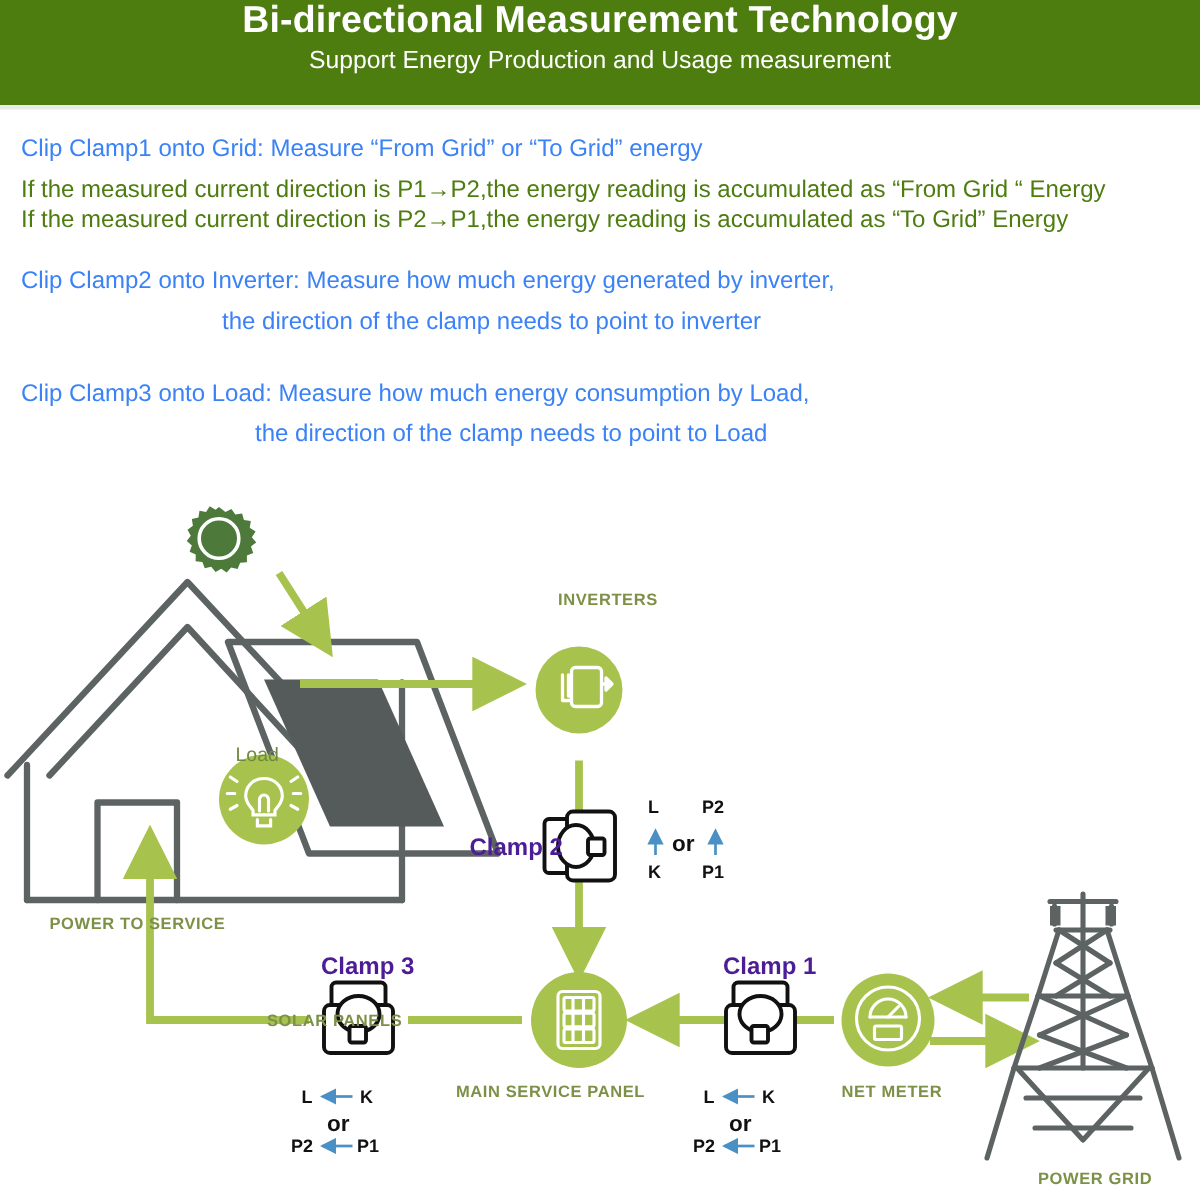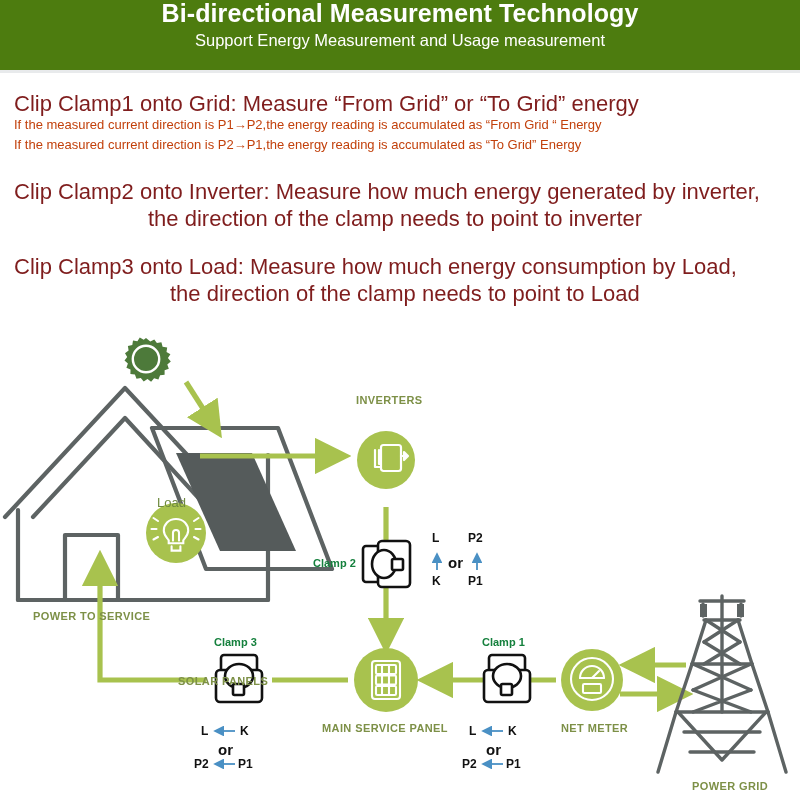--- a/index.html
+++ b/index.html
@@ -24,24 +24,24 @@
   .header-sub{
     color:#ffffff;font-size:16.5px;font-weight:normal;margin-top:3px;
     line-height:1.1;white-space:nowrap;
   }
   .header-rule{
     position:absolute;left:0;top:70px;width:800px;height:3px;background:#e8eaec;
   }
   
   .copy{position:absolute;left:0;top:73px;width:800px;}
   .c-head{
-    font-size:22px;color:#7f1d1d;line-height:1.25;white-space:nowrap;
+    font-size:16px;color:#3b82f6;line-height:1.25;white-space:nowrap;
   }
   .c-sub{
-    font-size:13px;color:#c2410c;line-height:1.3;white-space:nowrap;
+    font-size:16px;color:#4d7c0f;line-height:1.3;white-space:nowrap;
   }
   .row-a{position:absolute;left:14px;top:17px;}
   .row-b{position:absolute;left:14px;top:44px;}
   .row-c{position:absolute;left:14px;top:64px;}
   .row-d{position:absolute;left:14px;top:105px;}
   .row-e{position:absolute;left:148px;top:132px;}
   .row-f{position:absolute;left:14px;top:180px;}
   .row-g{position:absolute;left:170px;top:207px;}
 
   
@@ -52,35 +52,35 @@
     position:absolute;font-family:"Liberation Sans", sans-serif;
     white-space:nowrap;
   }
   .lbl-green{
     color:#7d9047;font-size:11px;font-weight:bold;letter-spacing:.4px;
   }
   .lbl-load{
     color:#6f8a3f;font-size:13px;font-weight:normal;margin-top:10px;
   }
   .lbl-clamp{
-    color:#15803d;font-size:11px;font-weight:bold;
+    color:#4c1d95;font-size:16px;font-weight:bold;
   }
   .lbl-term{
     color:#111111;font-size:12px;font-weight:bold;
   }
   .lbl-or{
     color:#111111;font-size:15px;font-weight:bold;
   }
 </style>
 </head>
 <body>
 
 <div class="header">
   <div class="header-title">Bi-directional Measurement Technology</div>
-  <div class="header-sub">Support Energy Measurement and Usage measurement</div>
+  <div class="header-sub">Support Energy Production and Usage measurement</div>
 </div>
 <div class="header-rule"></div>
 
 <div class="copy">
   <div class="c-head row-a">Clip Clamp1 onto Grid: Measure “From Grid” or “To Grid” energy</div>
   <div class="c-sub  row-b">If the measured current direction is P1→P2,the energy reading is accumulated as “From Grid “ Energy</div>
   <div class="c-sub  row-c">If the measured current direction is P2→P1,the energy reading is accumulated as “To Grid” Energy</div>
   <div class="c-head row-d">Clip Clamp2 onto Inverter: Measure how much energy generated by inverter,</div>
   <div class="c-head row-e">the direction of the clamp needs to point to inverter</div>
   <div class="c-head row-f">Clip Clamp3 onto Load: Measure how much energy consumption by Load,</div>
@@ -262,27 +262,27 @@
       <path d="M235,444 L215,444" marker-end="url(#bArrow)"></path>
     </g>
     <g stroke="#4a90c4" stroke-width="1.8" fill="none">
       <path d="M503,411 L483,411" marker-end="url(#bArrow)"></path>
       <path d="M503,444 L483,444" marker-end="url(#bArrow)"></path>
     </g>
   </svg>
 
   <div class="lbl lbl-green" style="left:178px;top:355px;">SOLAR PANELS</div>
 
-  <div class="lbl lbl-green" style="left:356px;top:74px;">INVERTERS</div>
+  <div class="lbl lbl-green" style="left:372px;top:74px;">INVERTERS</div>
 
   <div class="lbl lbl-load" style="left:157px;top:165px;">Load</div>
 
   <div class="lbl lbl-green" style="left:33px;top:290px;">POWER TO SERVICE</div>
 
-  <div class="lbl lbl-green" style="left:322px;top:402px;">MAIN SERVICE PANEL</div>
+  <div class="lbl lbl-green" style="left:304px;top:402px;">MAIN SERVICE PANEL</div>
 
   <div class="lbl lbl-green" style="left:561px;top:402px;text-align:center;">NET METER</div>
 
   <div class="lbl lbl-green" style="left:692px;top:460px;">POWER GRID</div>
 
   <div class="lbl lbl-clamp" style="left:313px;top:237px;">Clamp 2</div>
   <div class="lbl lbl-term" style="left:432px;top:211px;">L</div>
   <div class="lbl lbl-term" style="left:432px;top:254px;">K</div>
   <div class="lbl lbl-term" style="left:468px;top:211px;">P2</div>
   <div class="lbl lbl-term" style="left:468px;top:254px;">P1</div>

